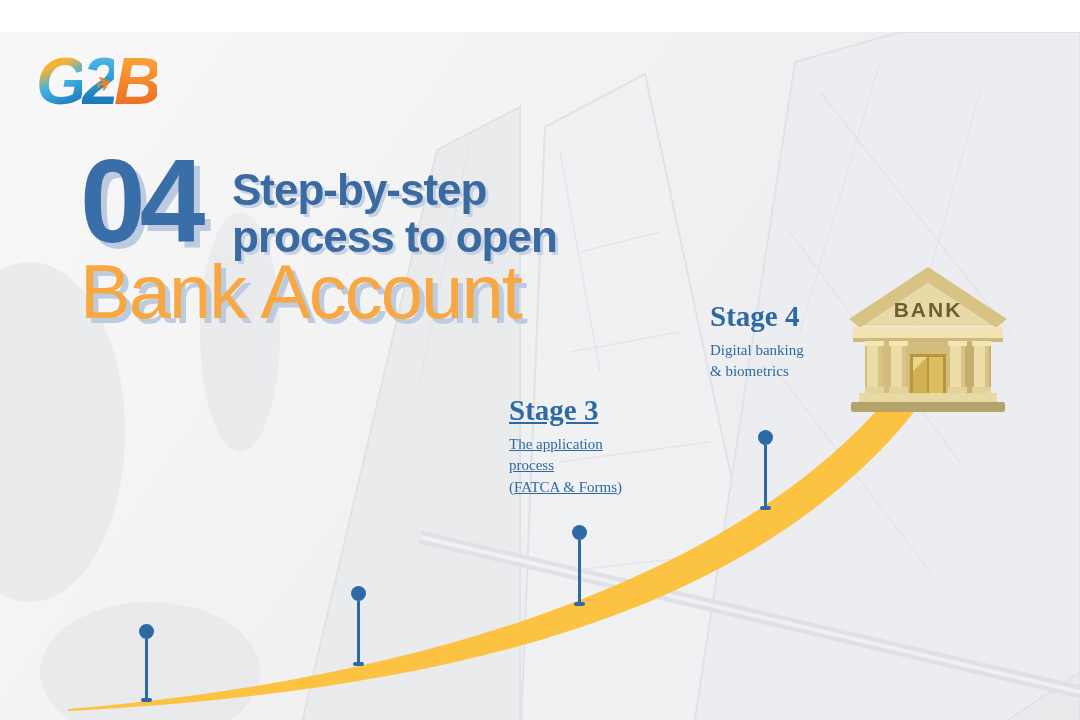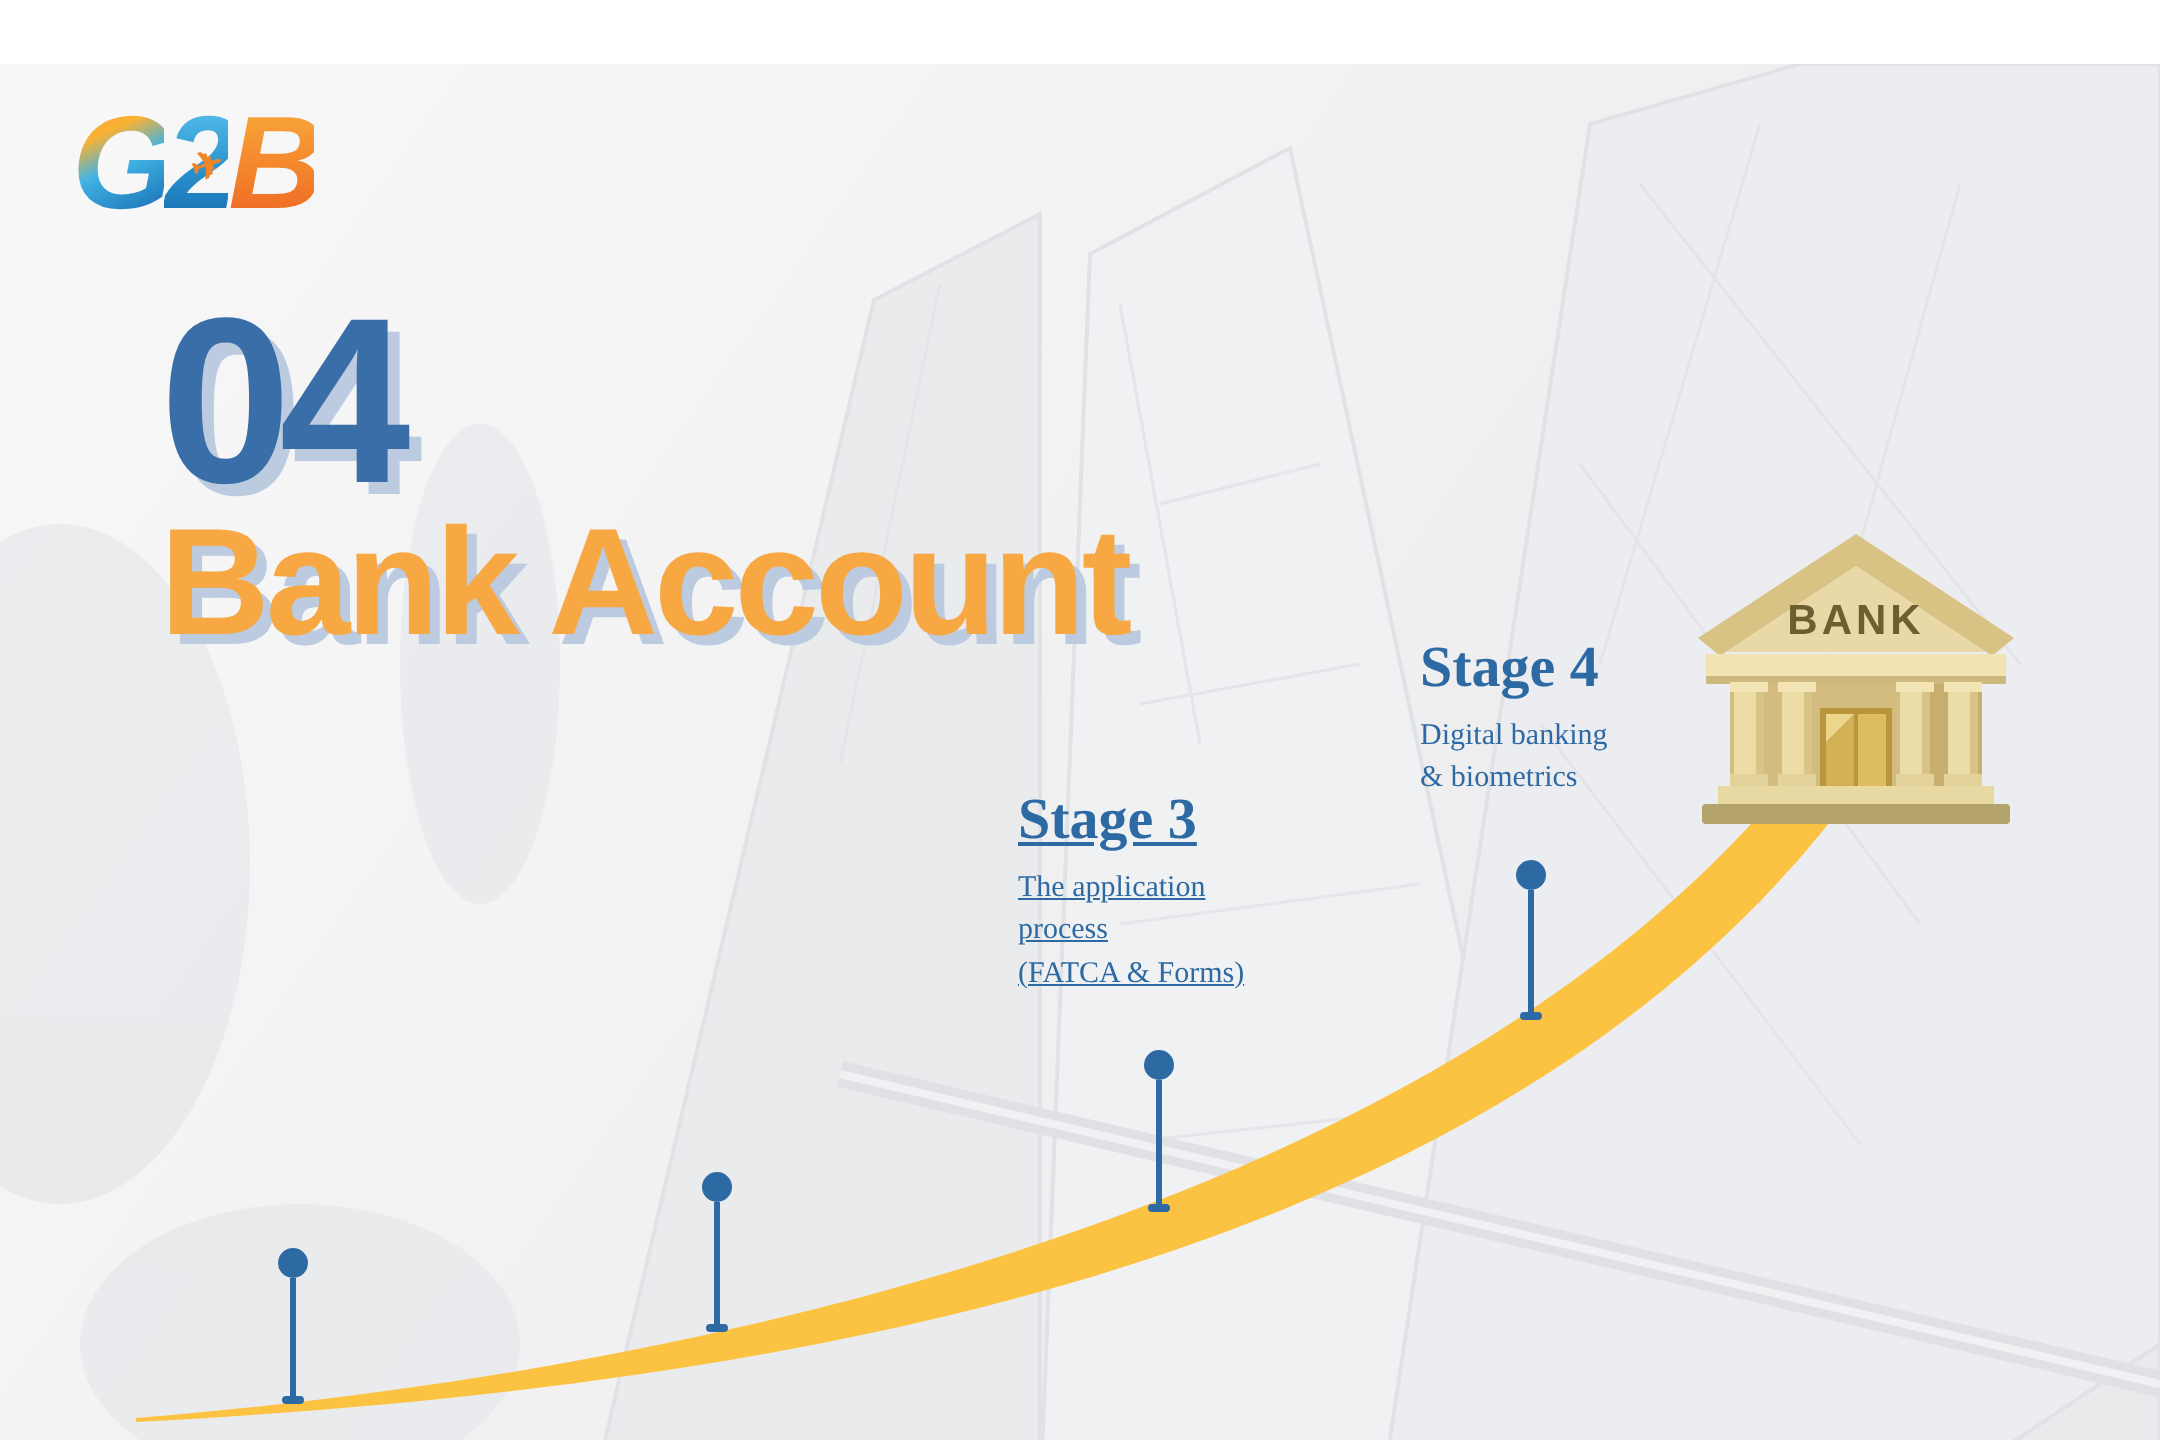--- a/index.html
+++ b/index.html
@@ -19,21 +19,21 @@
   #logo .ltr-g{background-image:linear-gradient(155deg,#f9a93a 18%,#f9b233 30%,#41b3e4 52%,#1b74b8 88%);}
   #logo .ltr-2{background-image:linear-gradient(180deg,#56c0ec 5%,#2b93cf 55%,#156aae 100%);}
   #logo .ltr-b{background-image:linear-gradient(180deg,#f9ab3c 5%,#f4852c 55%,#ee6424 100%);}
   #logo .plane{position:absolute;left:60px;top:26px;font-size:19px;color:#f08428;
                transform:rotate(-18deg);font-style:normal;letter-spacing:0;}
   
   #headline-number{left:80px;top:110px;z-index:4;font-weight:800;font-size:118px;line-height:1;
         letter-spacing:-6px;color:#3a6ea9;text-shadow:6px 6px 0 #bccbdf;}
   #headline-lines{left:232px;top:134px;z-index:4;font-weight:800;font-size:44px;line-height:1.07;
         letter-spacing:-1px;color:#3a6aa0;text-shadow:3px 3px 0 #c6d2e4;}
-  #headline-sub{left:80px;top:222px;z-index:4;font-weight:700;font-size:76px;line-height:1;
+  #headline-sub{left:80px;top:222px;z-index:4;font-weight:400;font-size:76px;line-height:1;
         letter-spacing:-2px;color:#f7a843;text-shadow:5px 5px 0 #bccbdf;}
   
   #swoosh{left:0;top:0;z-index:1;}
   
   .stage-block{z-index:3;font-family:"Liberation Serif",serif;color:#2d6aa3;}
   .stage-title{font-weight:700;font-size:29px;line-height:1;margin:0;}
   .stage-desc{font-size:15px;line-height:1.42;margin:9px 0 0;white-space:pre-line;}
   .pin{z-index:2;width:16px;}
   .pin .dot{width:15px;height:15px;border-radius:50%;background:#2d6aa3;margin:0 auto;}
   .pin .stem{width:3px;background:#2d6aa3;margin:0 auto;}
@@ -81,29 +81,33 @@
   <svg id="swoosh" class="abs" width="1080" height="720" viewBox="0 0 1080 720">
     <path d="M 68 677 C 380 652 740 560 905 345 L 928 362 C 762 588 432 660 68 679 Z" fill="#fcc342"></path>
   </svg>
 
   <div id="logo" class="abs">
     <span class="ltr ltr-g">G</span><span class="ltr ltr-2">2</span><span class="ltr ltr-b">B</span>
     <span class="plane">✈</span>
   </div>
 
   <div id="headline-number" class="abs">04</div>
+  <div id="headline-lines" class="abs">
+    <div>Step-by-step</div>
+    <div>process to open</div>
+  </div>
   <div id="headline-sub" class="abs">Bank Account</div>
 
   <div class="abs stage-block" style="left:509px;top:364px;text-decoration:underline;">
     <p class="stage-title">Stage 3</p>
     <p class="stage-desc">The application
 process
 (FATCA &amp; Forms)</p>
   </div>
-  <div class="abs stage-block" style="left:710px;top:288px;">
+  <div class="abs stage-block" style="left:710px;top:270px;">
     <p class="stage-title">Stage 4</p>
     <p class="stage-desc">Digital banking
 &amp; biometrics</p>
   </div>
 
   <div class="abs pin" style="left:138px;top:592px;">
     <div class="dot"></div>
     <div class="stem" style="height:59px;"></div>
     <div class="tick"></div>
   </div>

